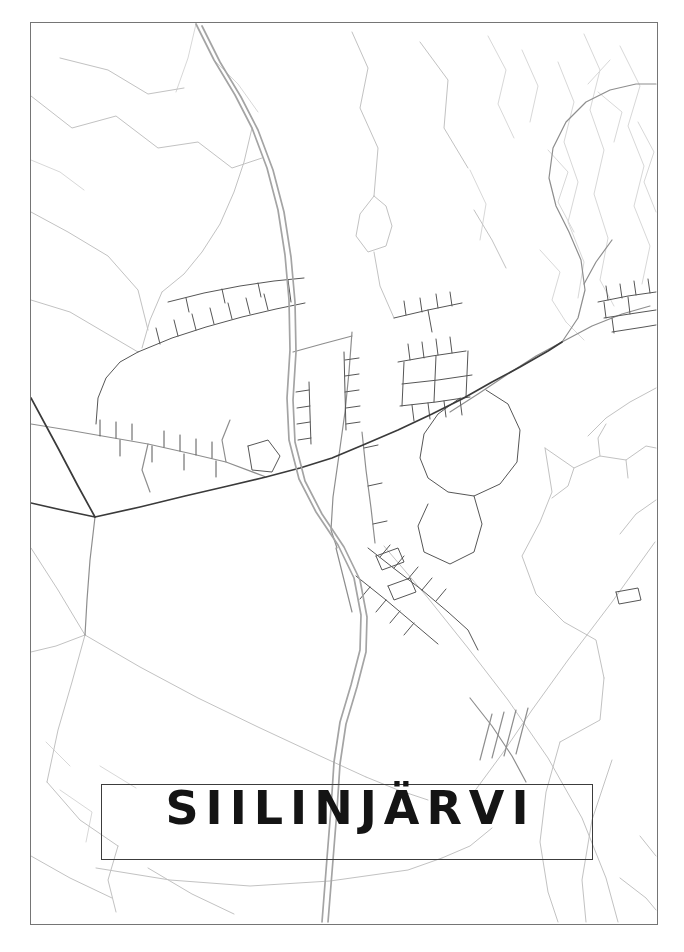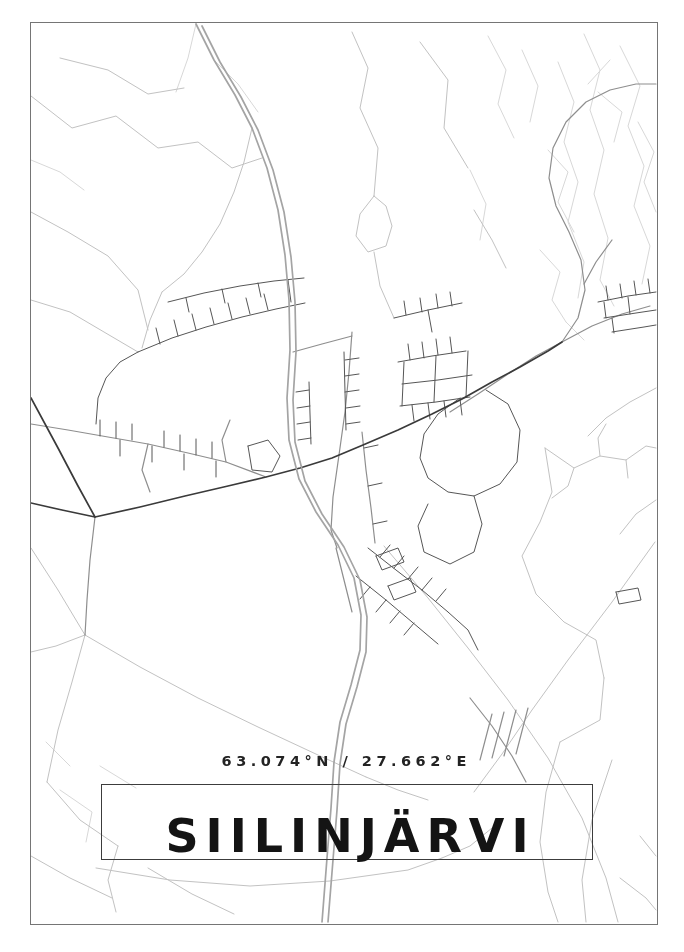--- a/index.html
+++ b/index.html
@@ -33,21 +33,21 @@
     letter-spacing: 4.5px; text-indent: 4.5px;
     color: var(--coords, #232323);
     white-space: nowrap;
   }
   .titlebox {
     position: absolute; left: 101px; top: 784px;
     width: 492px; height: 76px;
     background: transparent;
     border: 1.5px solid var(--boxborder, #3c3c3c);
     box-sizing: border-box;
-    display: flex; align-items: flex-end; justify-content: center;
+    display: flex; align-items: flex-start; justify-content: center;
   }
   .title {
     font-size: 46px; font-weight: 700;
     letter-spacing: 7px; text-indent: 7px;
     color: var(--title, #141414);
     white-space: nowrap; line-height: 1;
   }
 </style>
 </head>
 <body>
@@ -220,19 +220,18 @@
         <polyline points="448,612 468,630 478,650" class="road dark" stroke="#565656"></polyline>
         <polyline points="31,503 62,510 95,517 140,507 185,496 228,486 266,477 300,468 332,458 363,445 398,430 432,414 462,399 492,382 520,367 548,351 562,342" class="road darkmain" stroke="#3a3a3a"></polyline>
         <polyline points="31,398 58,448 78,486 95,517" class="road darkmain" stroke="#3a3a3a"></polyline>
         <polyline points="196,24 214,60 235,95 252,128 267,168 278,210 285,255 289,300 290,350 287,398 289,440 299,479 316,512 338,545 354,578 361,615 360,650 351,685 340,722 334,762 331,808 327,858 322,922" class="road motorway" stroke="#a4a4a4"></polyline>
         <polyline points="202,26 220,62 241,97 258,130 273,170 284,212 291,257 295,302 296,352 293,400 295,442 305,481 322,514 344,547 360,580 367,617 366,652 357,687 346,724 340,764 337,810 333,860 328,922" class="road motorway" stroke="#a4a4a4"></polyline>
       </g>
   </svg>
 
   <div class="frame"></div>
 
-  <div class="coords">63.074°N / 27.662°E</div>
 
   <div class="titlebox">
     <div class="title">SIILINJÄRVI</div>
   </div>
 
 </div>
 
 </body></html>

